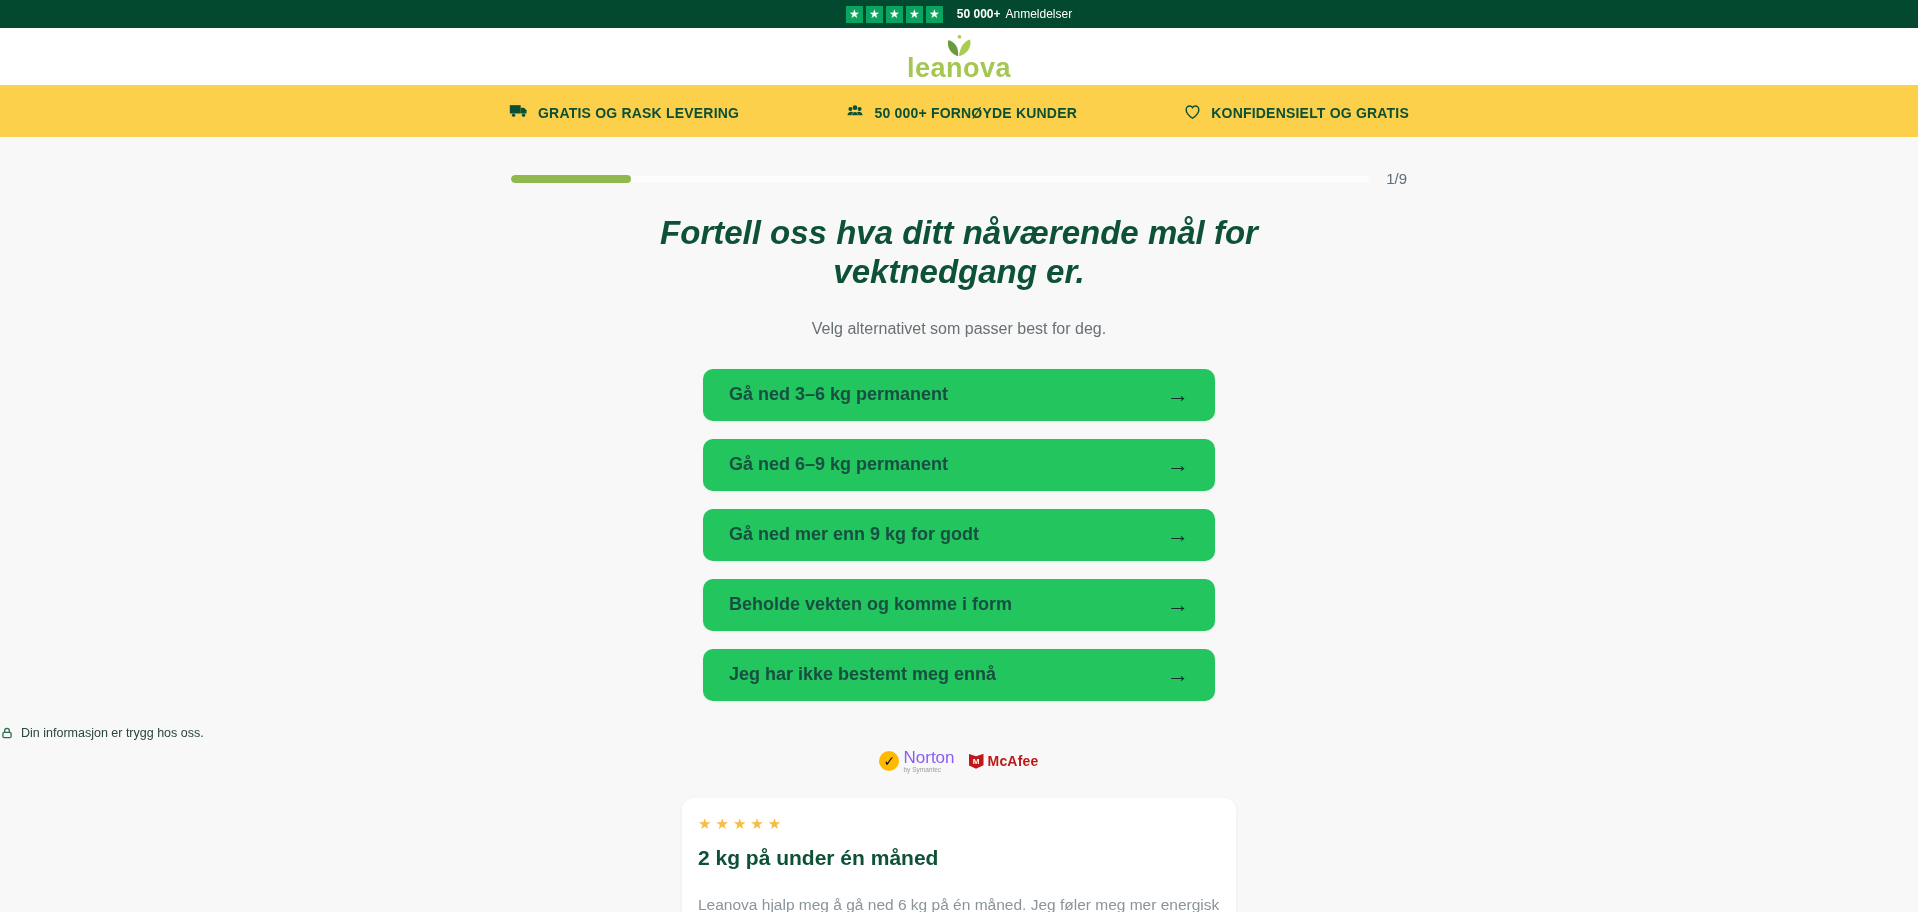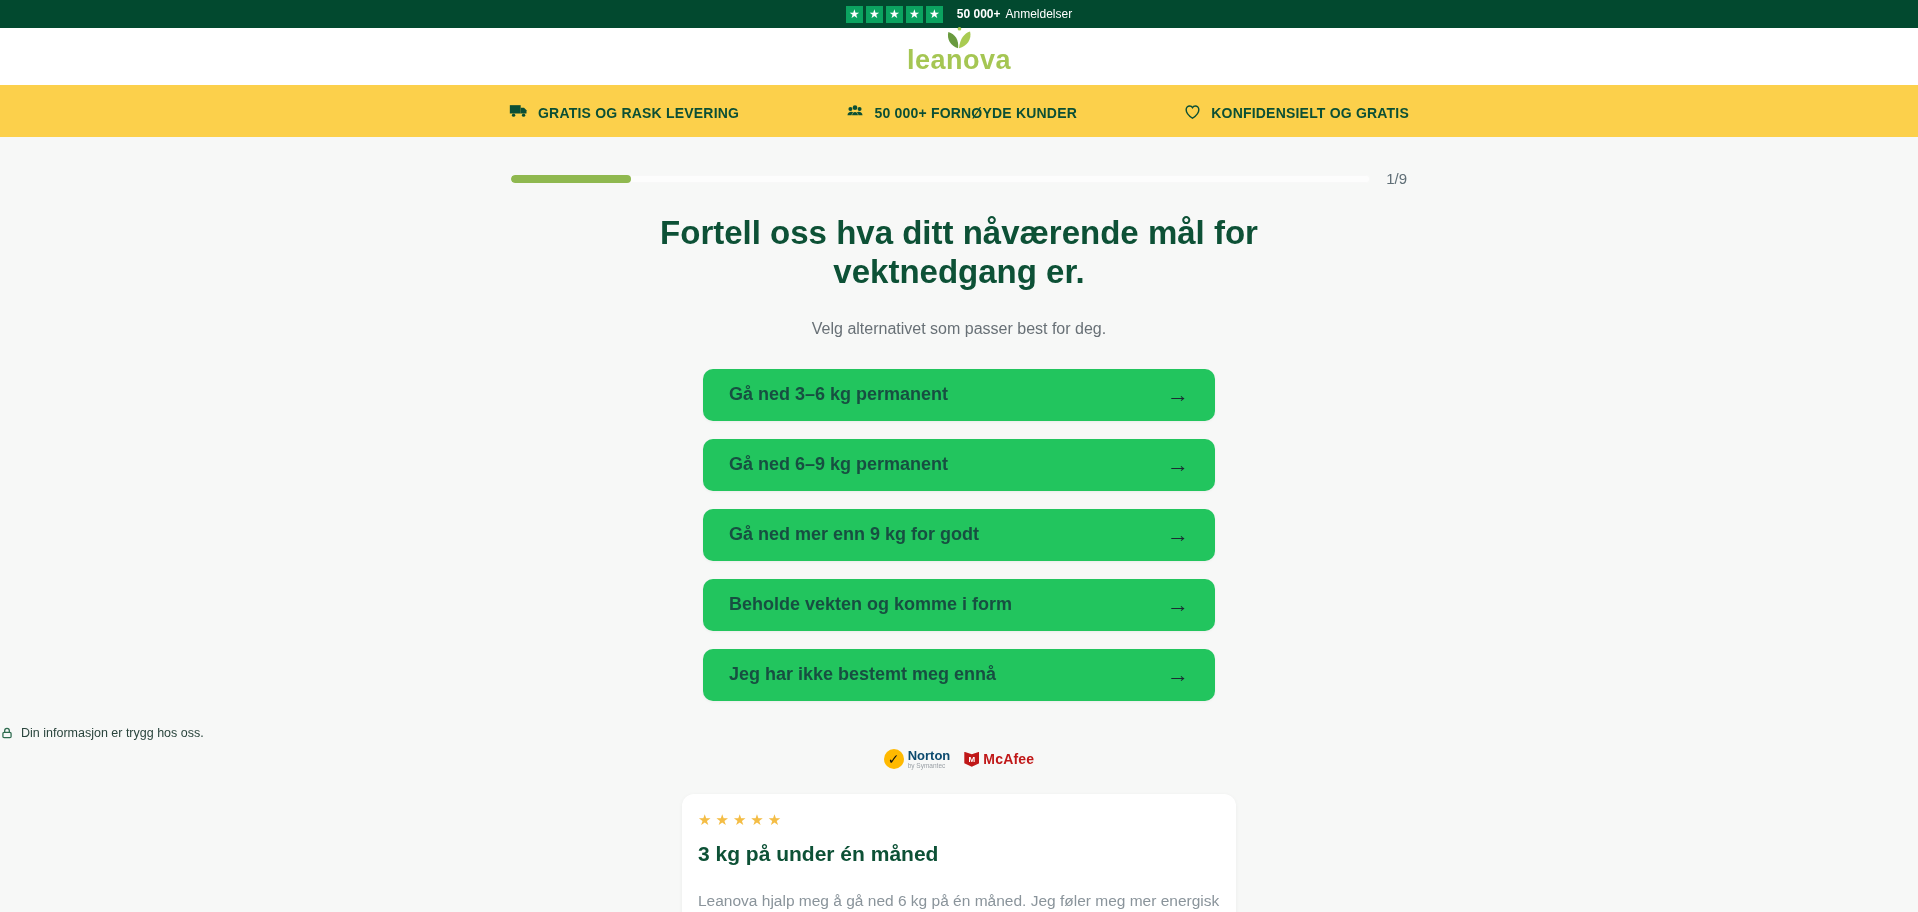--- a/index.html
+++ b/index.html
@@ -8,57 +8,57 @@
 
   
   .topbar{height:28px;background:#02492f;display:flex;align-items:center;justify-content:center;gap:14px;}
   .tp-stars{display:flex;gap:3px;}
   .tp-star{width:17px;height:17px;background:#0ba360;display:flex;align-items:center;justify-content:center;
            color:#fff;font-size:12px;line-height:1;}
   .tp-text{color:#fff;font-size:12px;display:flex;gap:5px;align-items:flex-start;}
   .tp-text .bold{font-weight:700;}
 
   
-  .header{height:57px;background:#fff;display:flex;align-items:flex-end;justify-content:center;padding-bottom:11px;box-sizing:border-box;}
+  .header{height:57px;background:#fff;display:flex;align-items:flex-end;justify-content:center;padding-bottom:3px;box-sizing:border-box;}
   .logo{display:flex;flex-direction:column;align-items:center;cursor:pointer;}
   .logo svg{margin-bottom:-3px;}
   .logo-text{color:#a5c653;font-size:27px;font-weight:800;letter-spacing:.5px;line-height:1;}
 
   
   .benefits{height:52px;background:#fcd04b;display:flex;align-items:center;justify-content:center;}
   .benefits-inner{width:900px;display:flex;align-items:center;justify-content:space-between;}
   .benefit{display:flex;align-items:flex-end;gap:9px;}
   .benefit-label{color:#0b4f35;font-size:14px;font-weight:700;letter-spacing:.2px;white-space:nowrap;}
 
   
   .main{padding-top:29px;}
 
   .progress-row{width:896px;margin:4px auto;display:flex;align-items:center;gap:16px;}
   .progress-track{flex:1;height:8px;background:#fdfdfd;border-radius:4px;overflow:hidden;box-shadow:inset 0 0 0 1px rgba(0,0,0,.02);}
   .progress-fill{height:100%;background:#8fb84f;border-radius:4px;}
   .progress-label{color:#5f6e76;font-size:15px;}
 
-  .q-title{margin:27px auto 0;max-width:690px;text-align:center;color:#0d5136;font-size:33px;font-weight:800;line-height:1.18;}
+  .q-title{margin:27px auto 0;max-width:690px;text-align:center;color:#0d5136;font-size:33px;font-weight:800;line-height:1.18;font-style:italic;}
   .q-subtitle{margin-top:28px;text-align:center;color:#687076;font-size:16px;}
 
   .options{width:512px;margin:31px auto 0;display:flex;flex-direction:column;gap:18px;}
   .option-card{background:#22c55e;border-radius:10px;height:52px;display:flex;align-items:center;justify-content:space-between;
                padding:0 26px;box-sizing:border-box;cursor:pointer;box-shadow:0 1px 3px rgba(0,0,0,.05);}
   .option-label{color:#174f41;font-size:18px;font-weight:700;}
   .option-arrow{color:#1c2b33;font-size:22px;line-height:1;}
 
   .privacy{margin-top:25px;display:flex;align-items:center;gap:7px;}
   .privacy-text{color:#29443c;font-size:12.5px;}
 
   .badges{margin-top:9px;display:flex;align-items:center;justify-content:center;gap:14px;}
   .badge{display:flex;align-items:center;gap:4px;}
   .norton-circle{width:20px;height:20px;border-radius:50%;background:#ffb900;display:flex;align-items:center;justify-content:center;
                  color:#111;font-size:14px;font-weight:800;line-height:1;}
   .norton-txt{display:flex;flex-direction:column;line-height:1;}
-  .norton-name{color:#0c4a6e;font-size:13px;font-weight:700;}
+  .norton-name{color:#8b5cf6;font-size:17px;font-weight:400;}
   .norton-sub{color:#9aa0a6;font-size:6.5px;margin-top:1px;}
   .mcafee-shield{width:15px;height:15px;background:#c01818;display:flex;align-items:center;justify-content:center;
                  clip-path:polygon(0 0,50% 18%,100% 0,100% 78%,50% 100%,0 78%);color:#fff;font-size:8px;font-weight:800;}
   .mcafee-name{color:#c01818;font-size:14px;font-weight:800;letter-spacing:.2px;}
 
   .review-card{width:554px;margin:25px auto 0;background:#fff;border-radius:12px;padding:17px 16px 24px;
                box-sizing:border-box;box-shadow:0 1px 4px rgba(0,0,0,.05);}
   .review-stars{display:flex;gap:4px;color:#f4bd45;font-size:15px;}
   .review-title{margin-top:13px;color:#0d5136;font-size:21px;font-weight:800;}
   .review-body{margin-top:24px;color:#8a949b;font-size:15.5px;line-height:1.45;}
@@ -182,18 +182,18 @@
     </div>
 
     <div class="review-card">
       <div class="review-stars">
         <span>★</span>
         <span>★</span>
         <span>★</span>
         <span>★</span>
         <span>★</span>
       </div>
-      <div class="review-title">3 kg på under én måned</div>
+      <div class="review-title">2 kg på under én måned</div>
       <div class="review-body">Leanova hjalp meg å gå ned 6 kg på én måned. Jeg føler meg mer energisk og selvsikker enn noen gang!</div>
     </div>
 
   </div>
 </div>
 
 </body></html>

